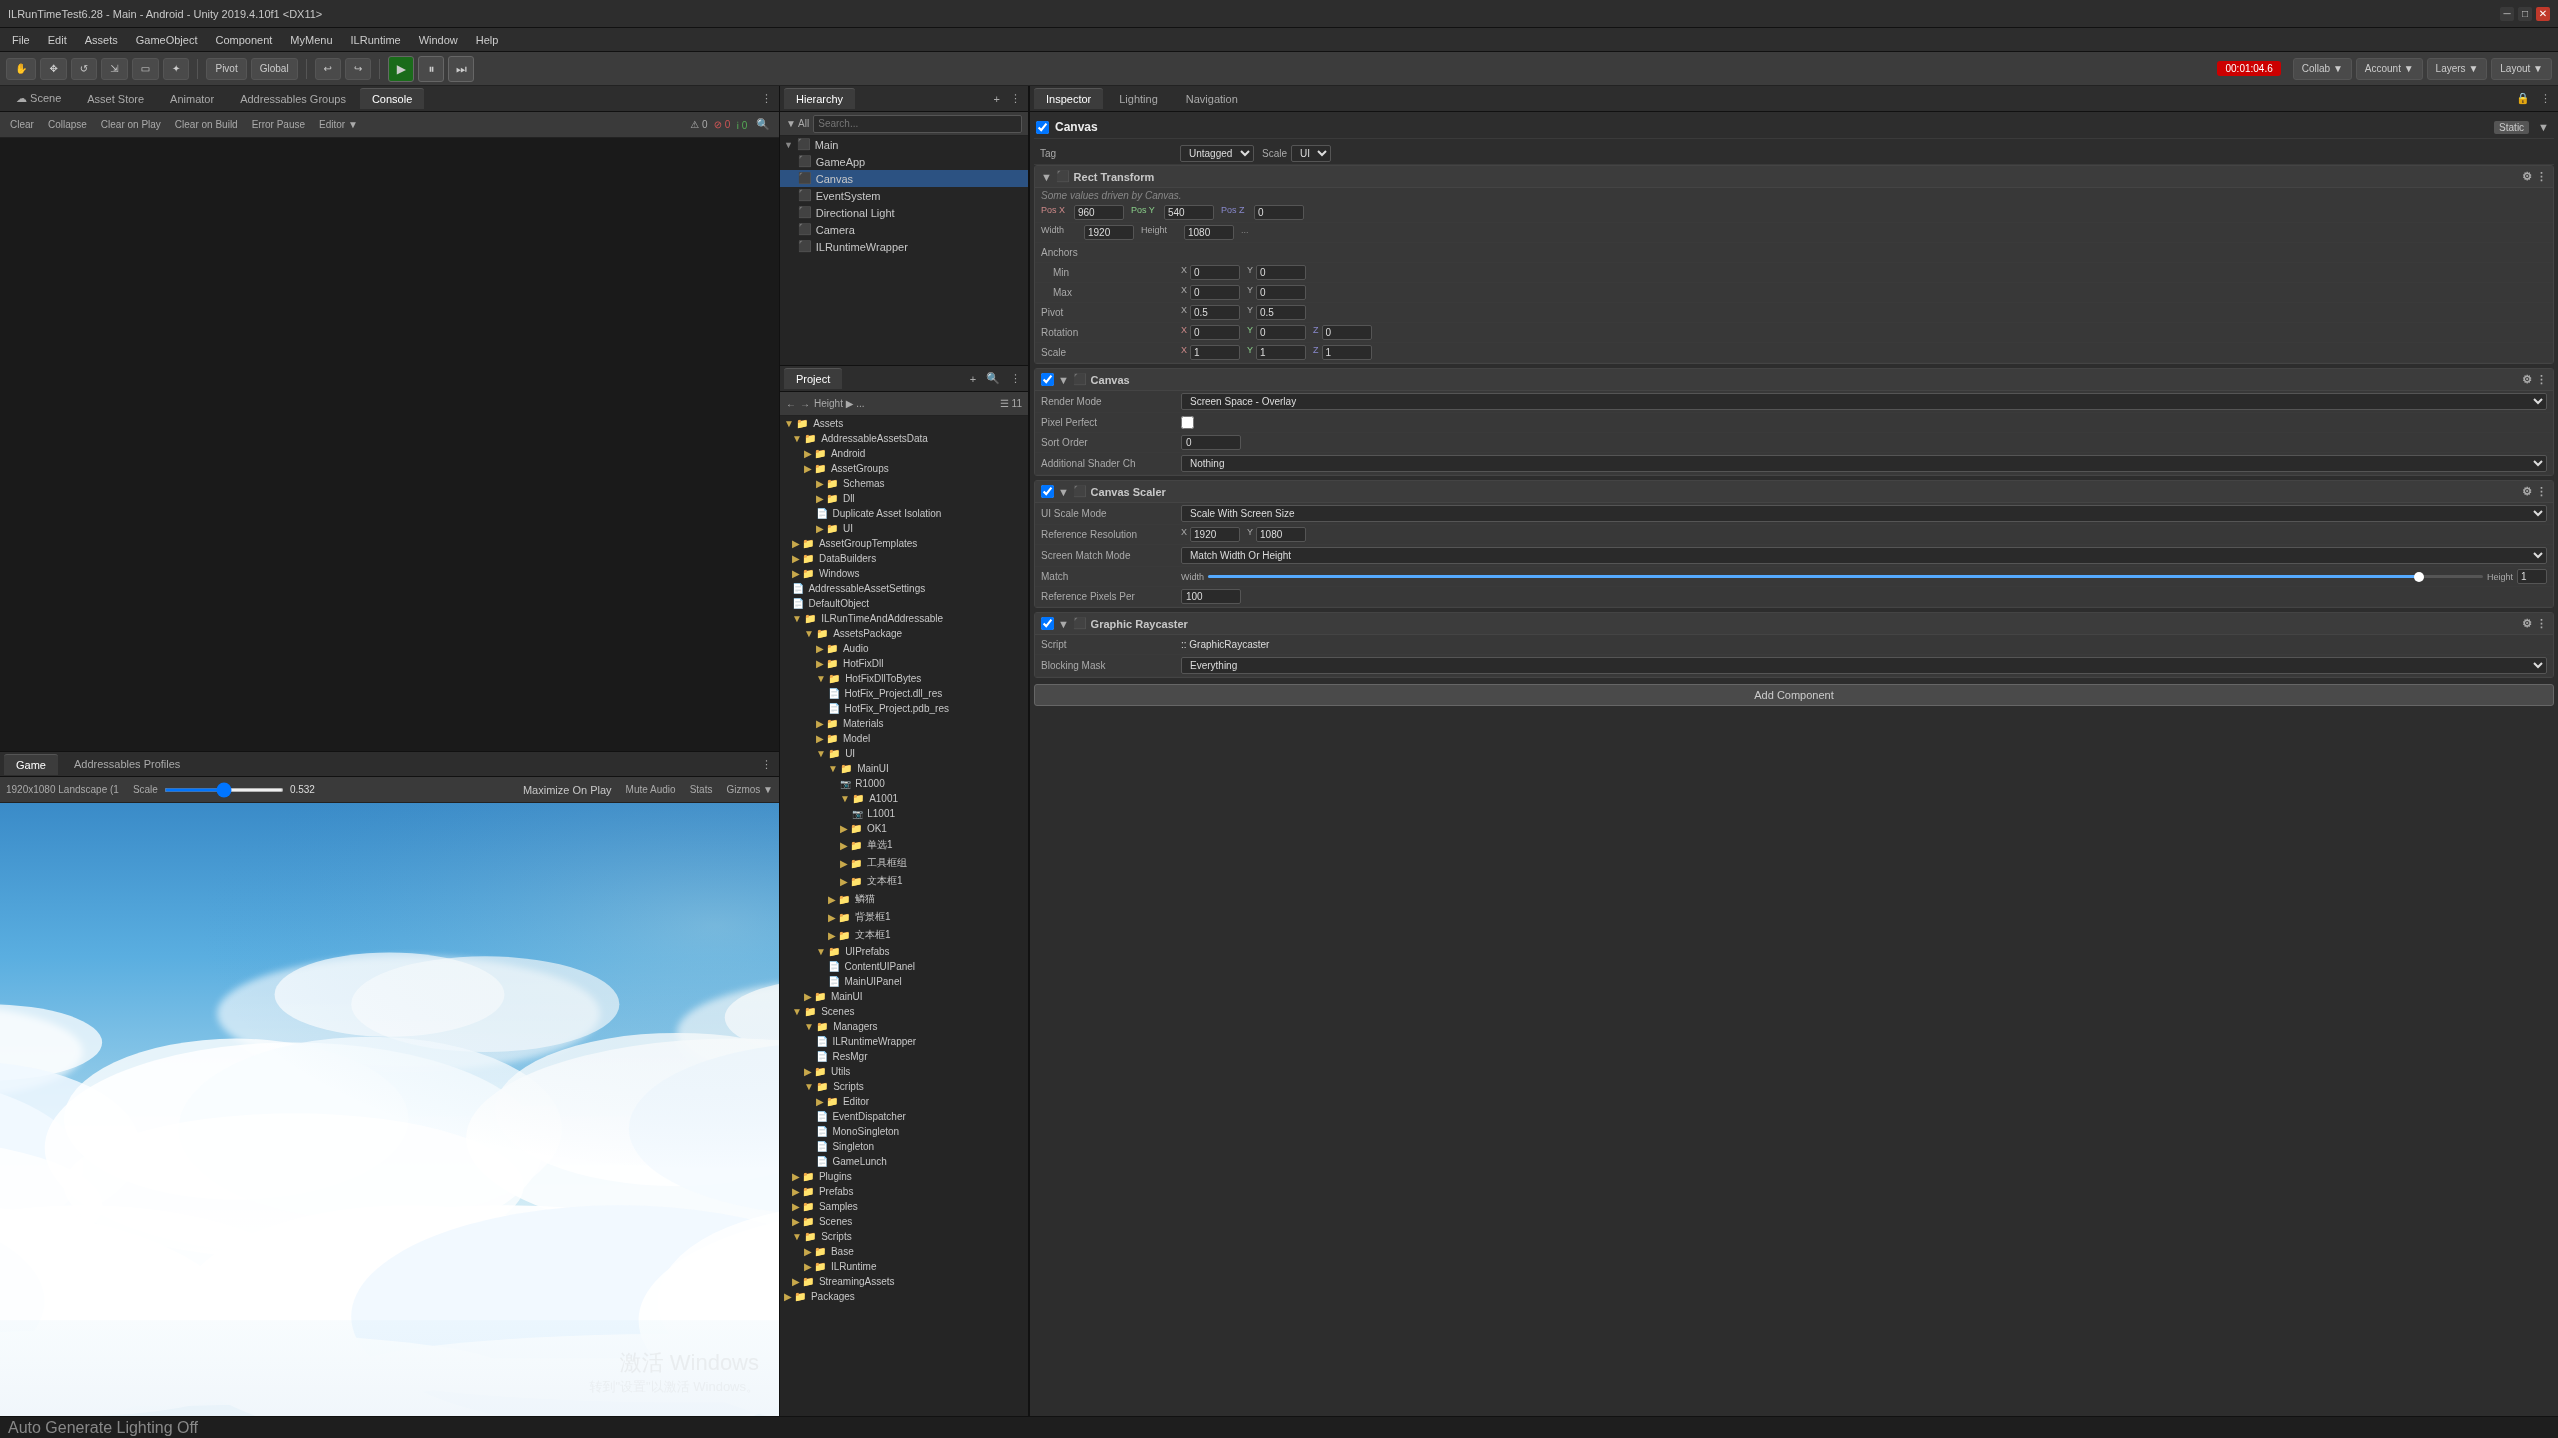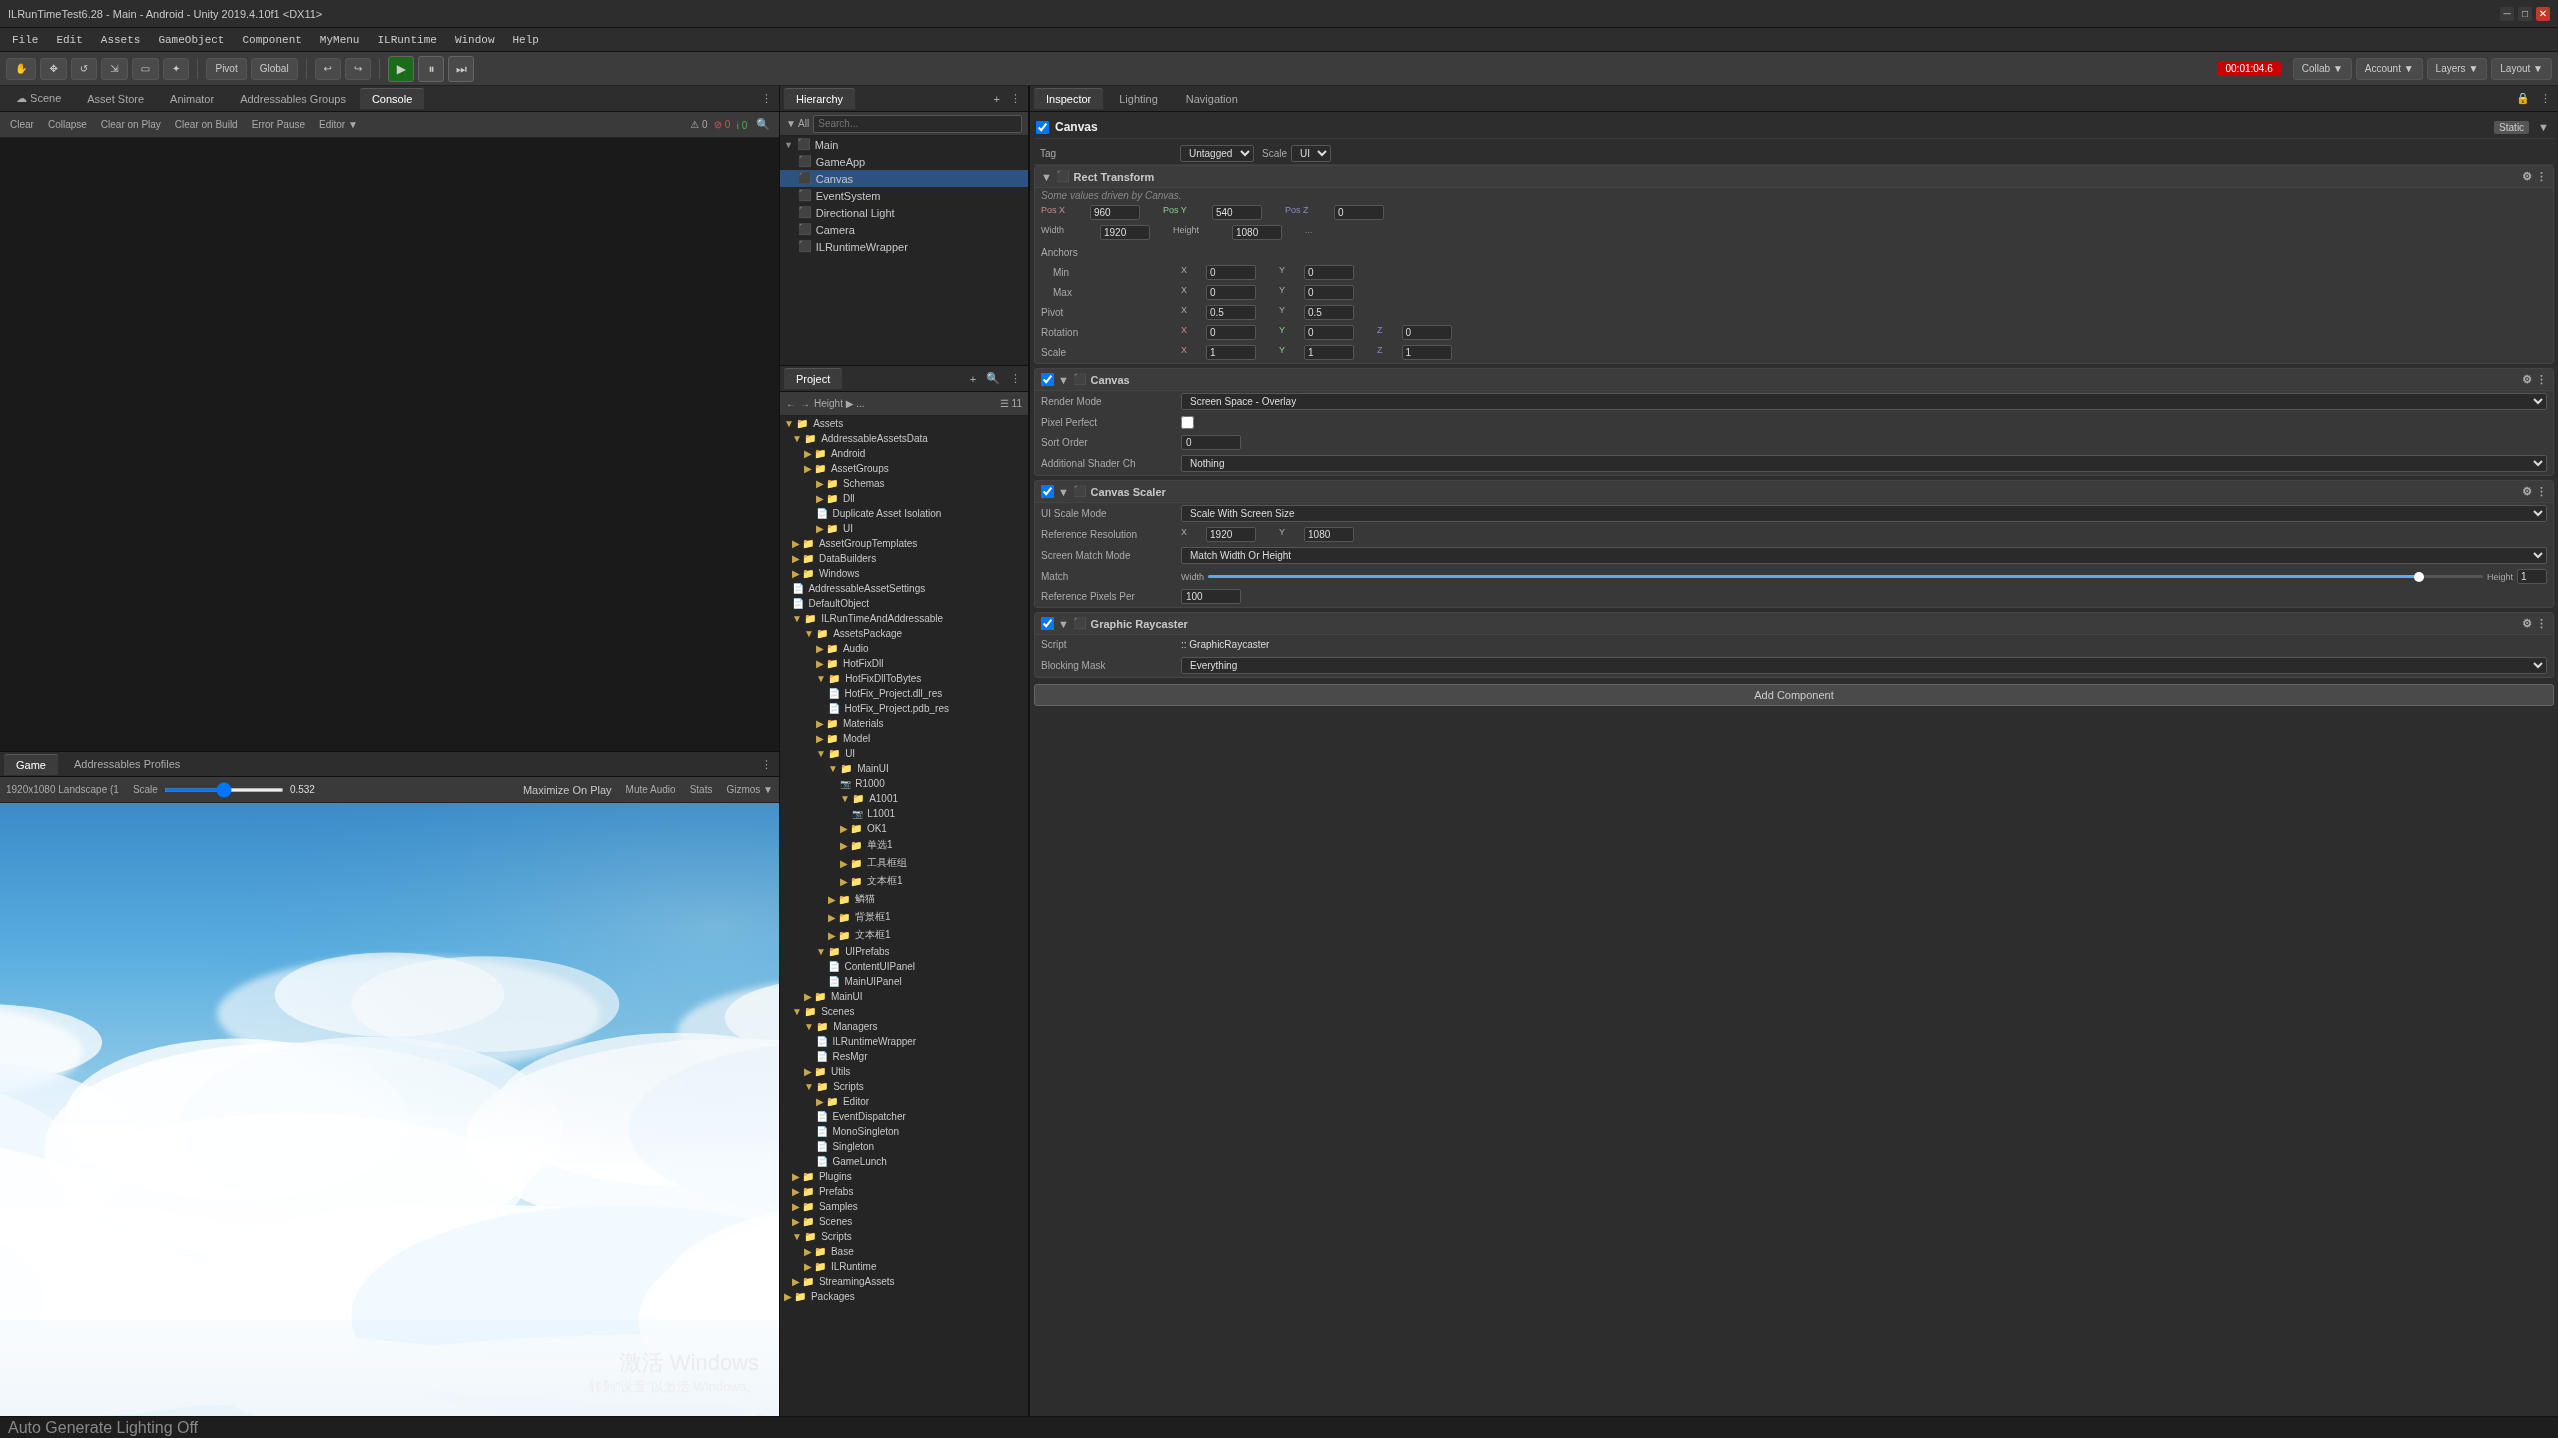--- a/index.html
+++ b/index.html
@@ -49,21 +49,20 @@
       padding: 0 4px;
       border-bottom: 1px solid #111;
       gap: 2px;
     }
     .menu-item {
       padding: 2px 8px;
       color: #ccc;
       cursor: pointer;
       border-radius: 2px;
       font-size: 11px;
-      font-family: Liberation Mono, monospace;
     }
 
     
     #toolbar {
       background: #3c3c3c;
       height: 34px;
       display: flex;
       align-items: center;
       padding: 0 6px;
       border-bottom: 1px solid #222;
@@ -320,21 +319,21 @@
       background: #2a2a2a;
       border: 1px solid #555;
       color: #ddd;
       padding: 1px 4px;
       border-radius: 2px;
       font-size: 10px;
       width: 100%;
     }
     .xyz-row {
       display: flex;
-      gap: 19px;
+      gap: 3px;
       flex: 1;
     }
     .xyz-input {
       background: #2a2a2a;
       border: 1px solid #555;
       color: #ddd;
       padding: 1px 3px;
       border-radius: 2px;
       font-size: 10px;
       width: 50px;

